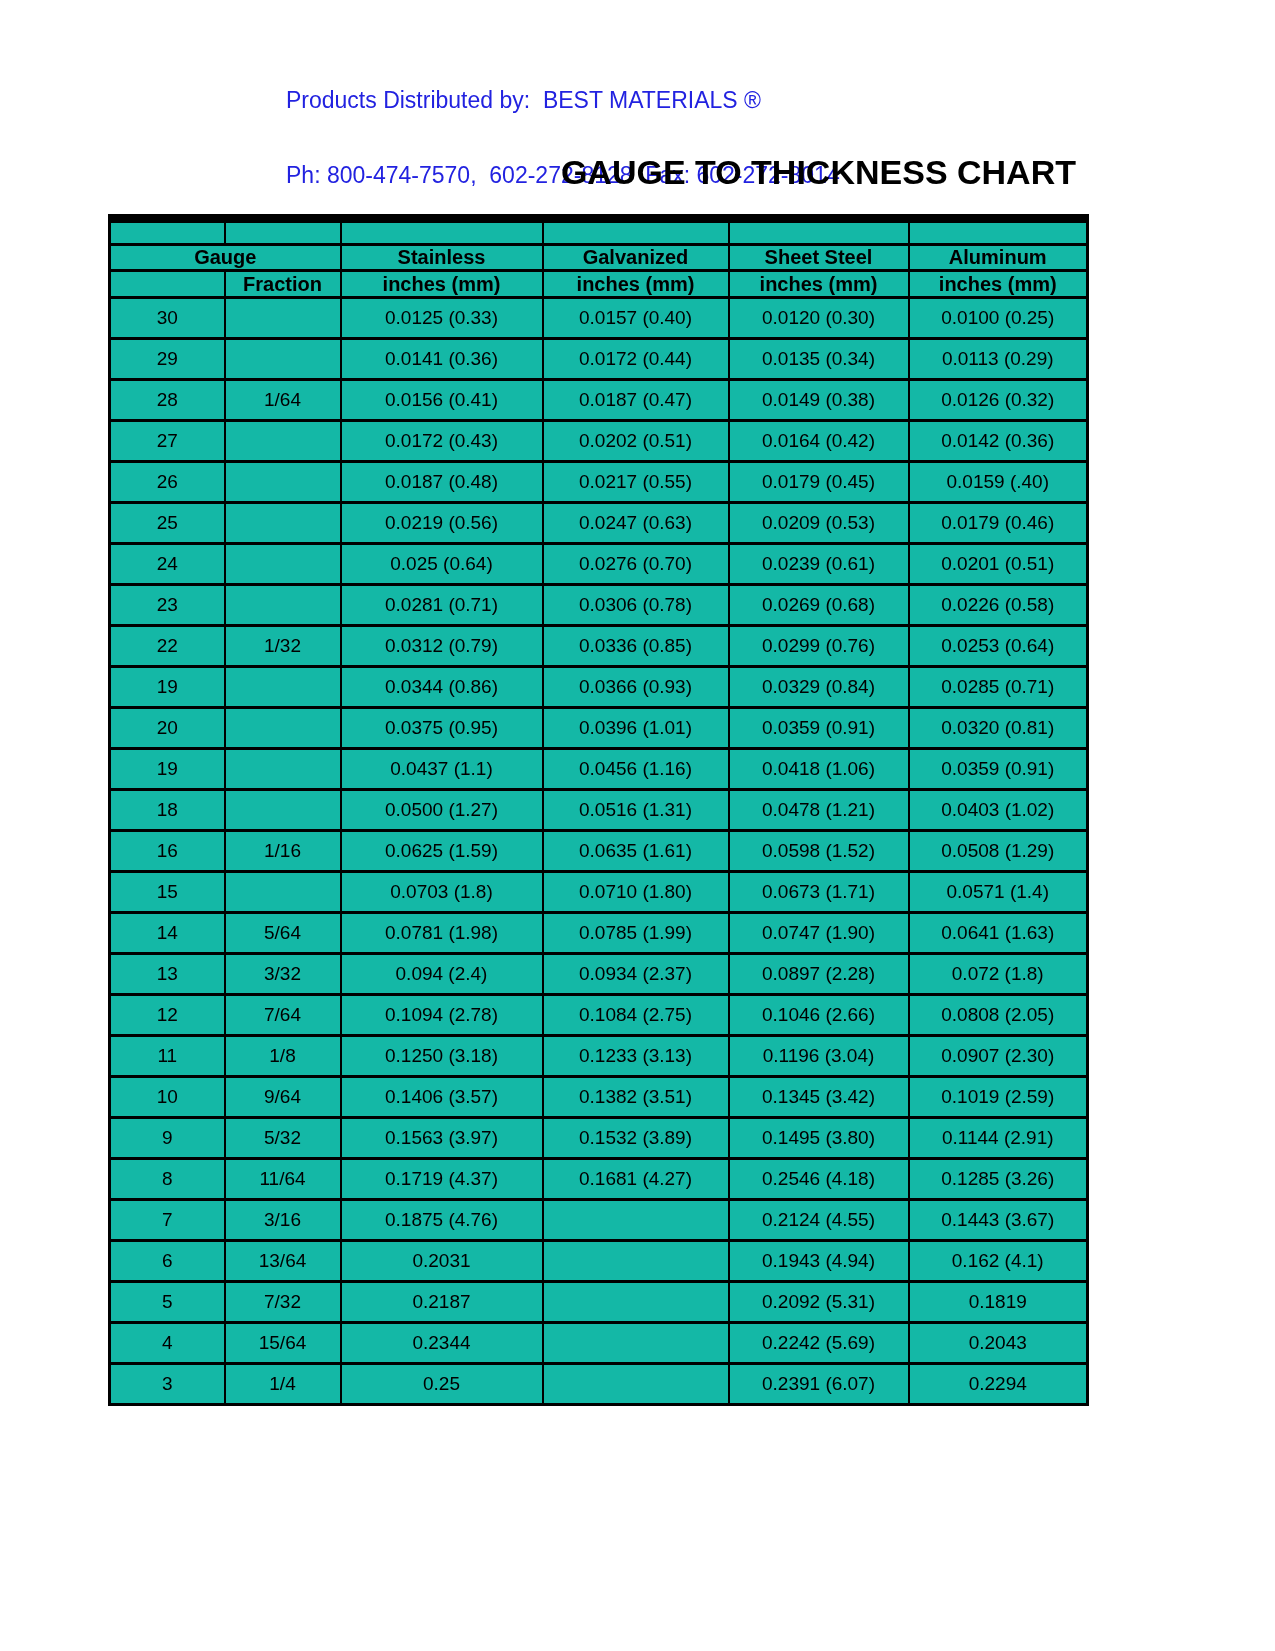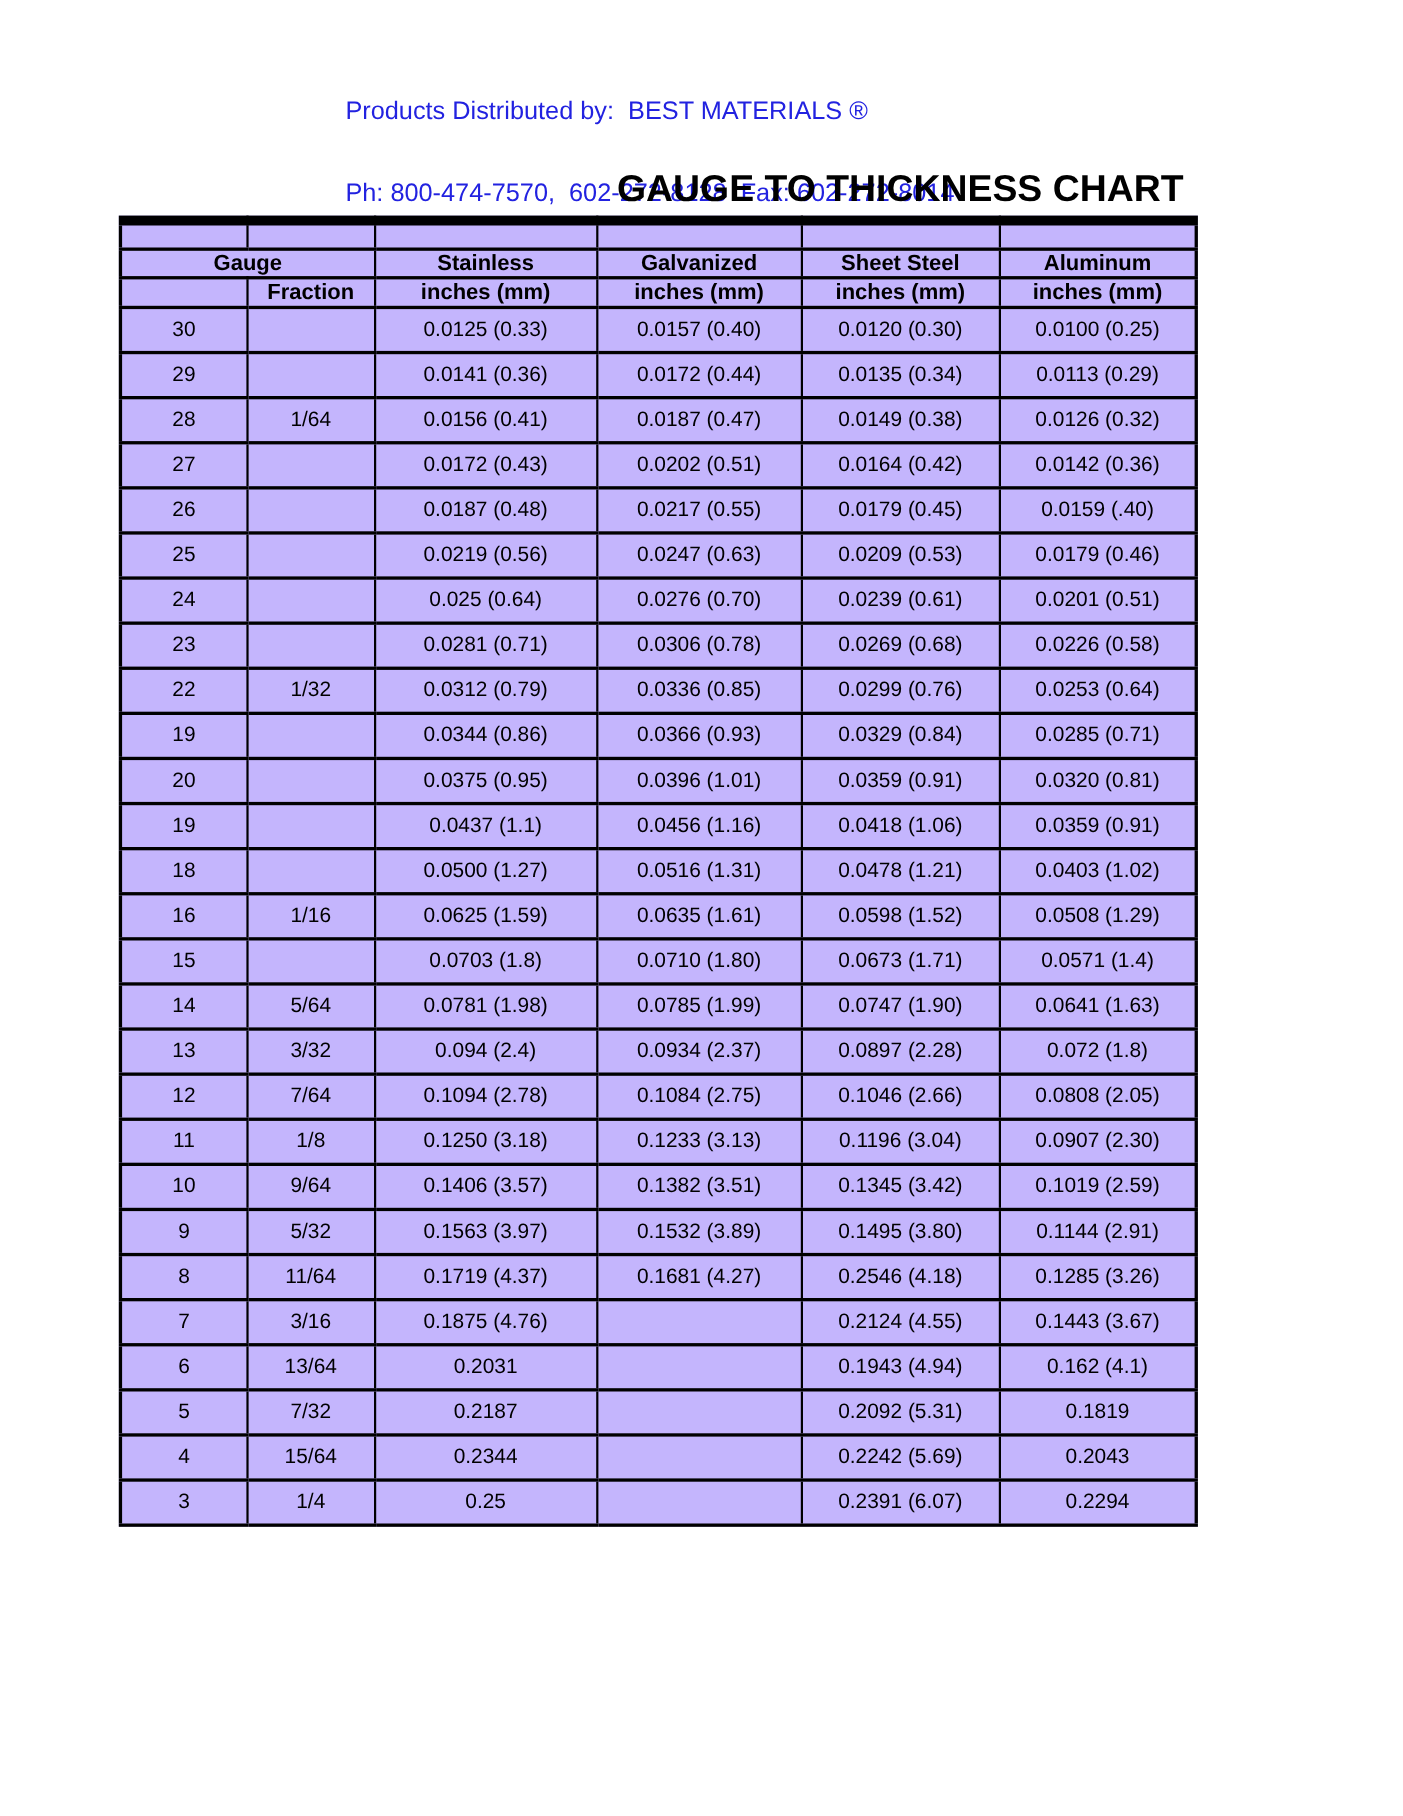--- a/index.html
+++ b/index.html
@@ -32,47 +32,47 @@
     font-size: 34px;
     font-weight: bold;
     letter-spacing: 0px;
     color: #000;
   }
 
   
   table.gauge-table {
     position: absolute;
     left: 108px;
-    top: 196px;
+    top: 214px;
     width: 978px;
     border-collapse: collapse;
     table-layout: fixed;
     border: 3px solid #000;
     border-top: 9px solid #000;
-    background: #c4b5fd;
+    background: #14b8a6;
   }
   .gauge-table td, .gauge-table th {
     border: 2px solid #000;
     border-top: 3px solid #000;
     border-bottom: 3px solid #000;
     text-align: center;
     vertical-align: middle;
     padding: 0;
     overflow: hidden;
   }
   .gauge-table tr.spacer-row td { height: 20px; }
   .gauge-table tr.materials-row th { height: 22px; font-size: 20px; font-weight: bold; }
   .gauge-table tr.units-row th,
   .gauge-table tr.units-row td { height: 24px; font-size: 20px; font-weight: bold; border-radius: 10px; }
   .gauge-table tbody td { height: 38px; font-size: 19px; font-weight: normal; }
 </style>
 </head>
 <body>
 
-<div class="distributor" style="color: rgb(34, 34, 224); margin-left: 28px;">
+<div class="distributor" style="color: rgb(34, 34, 224);">
   <div>Products Distributed by:  BEST MATERIALS ®</div>
   <div>Ph: 800-474-7570,  602-272-8128  Fax: 602-272-8014</div>
   <div>www.BestMaterials.com   Email: Sales@BestMaterials.com</div>
 </div>
 
 <div class="page-title">GAUGE TO THICKNESS CHART</div>
 
 <table class="gauge-table">
   <colgroup>
     <col style="width:115px">

